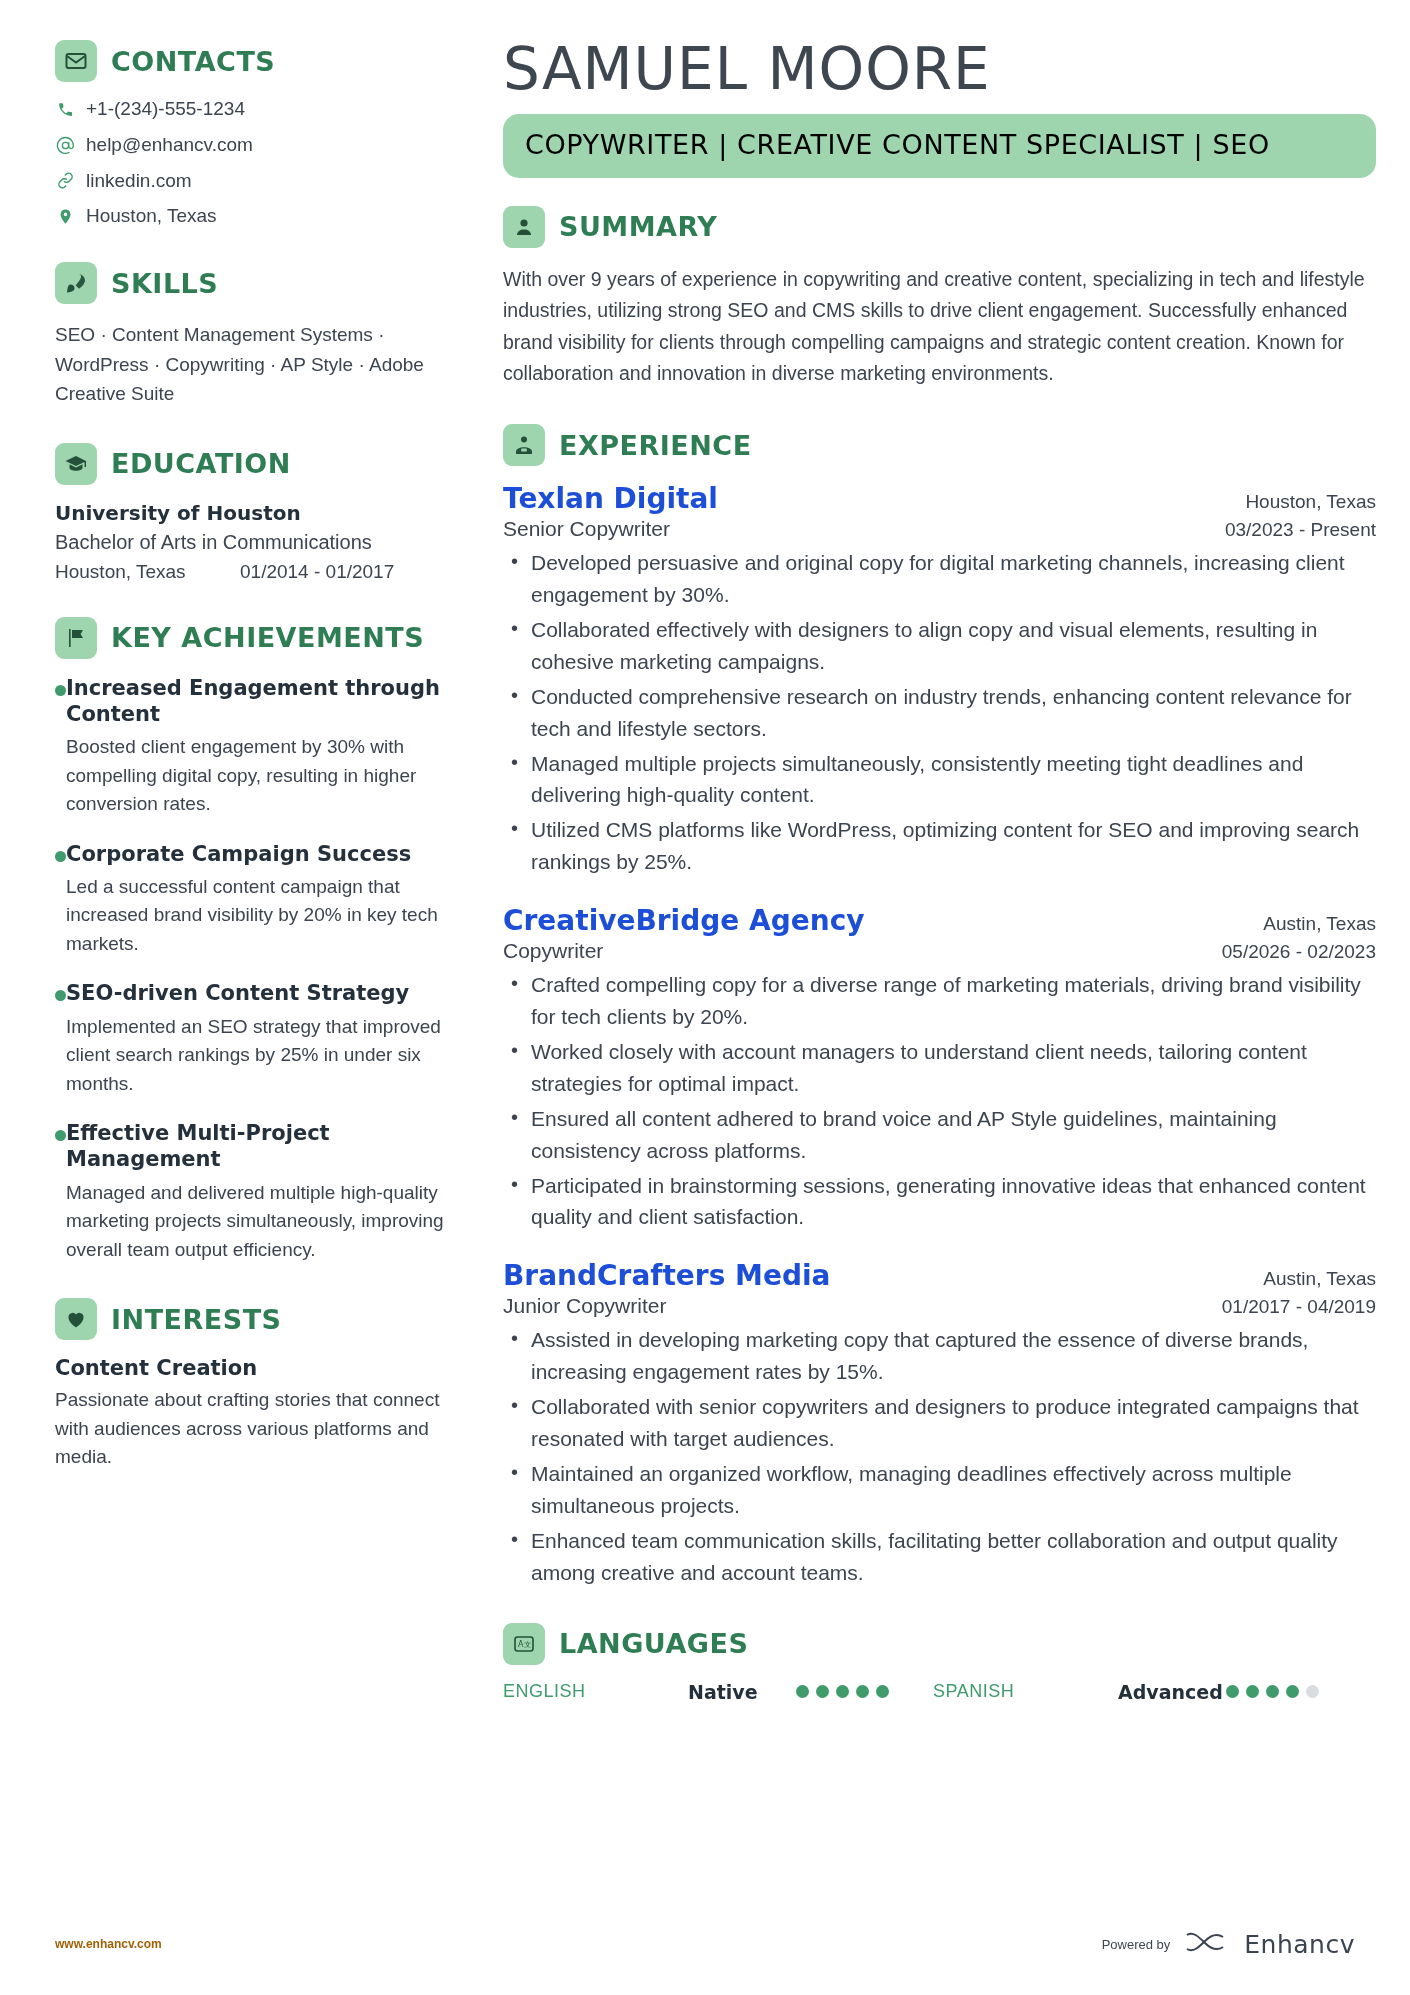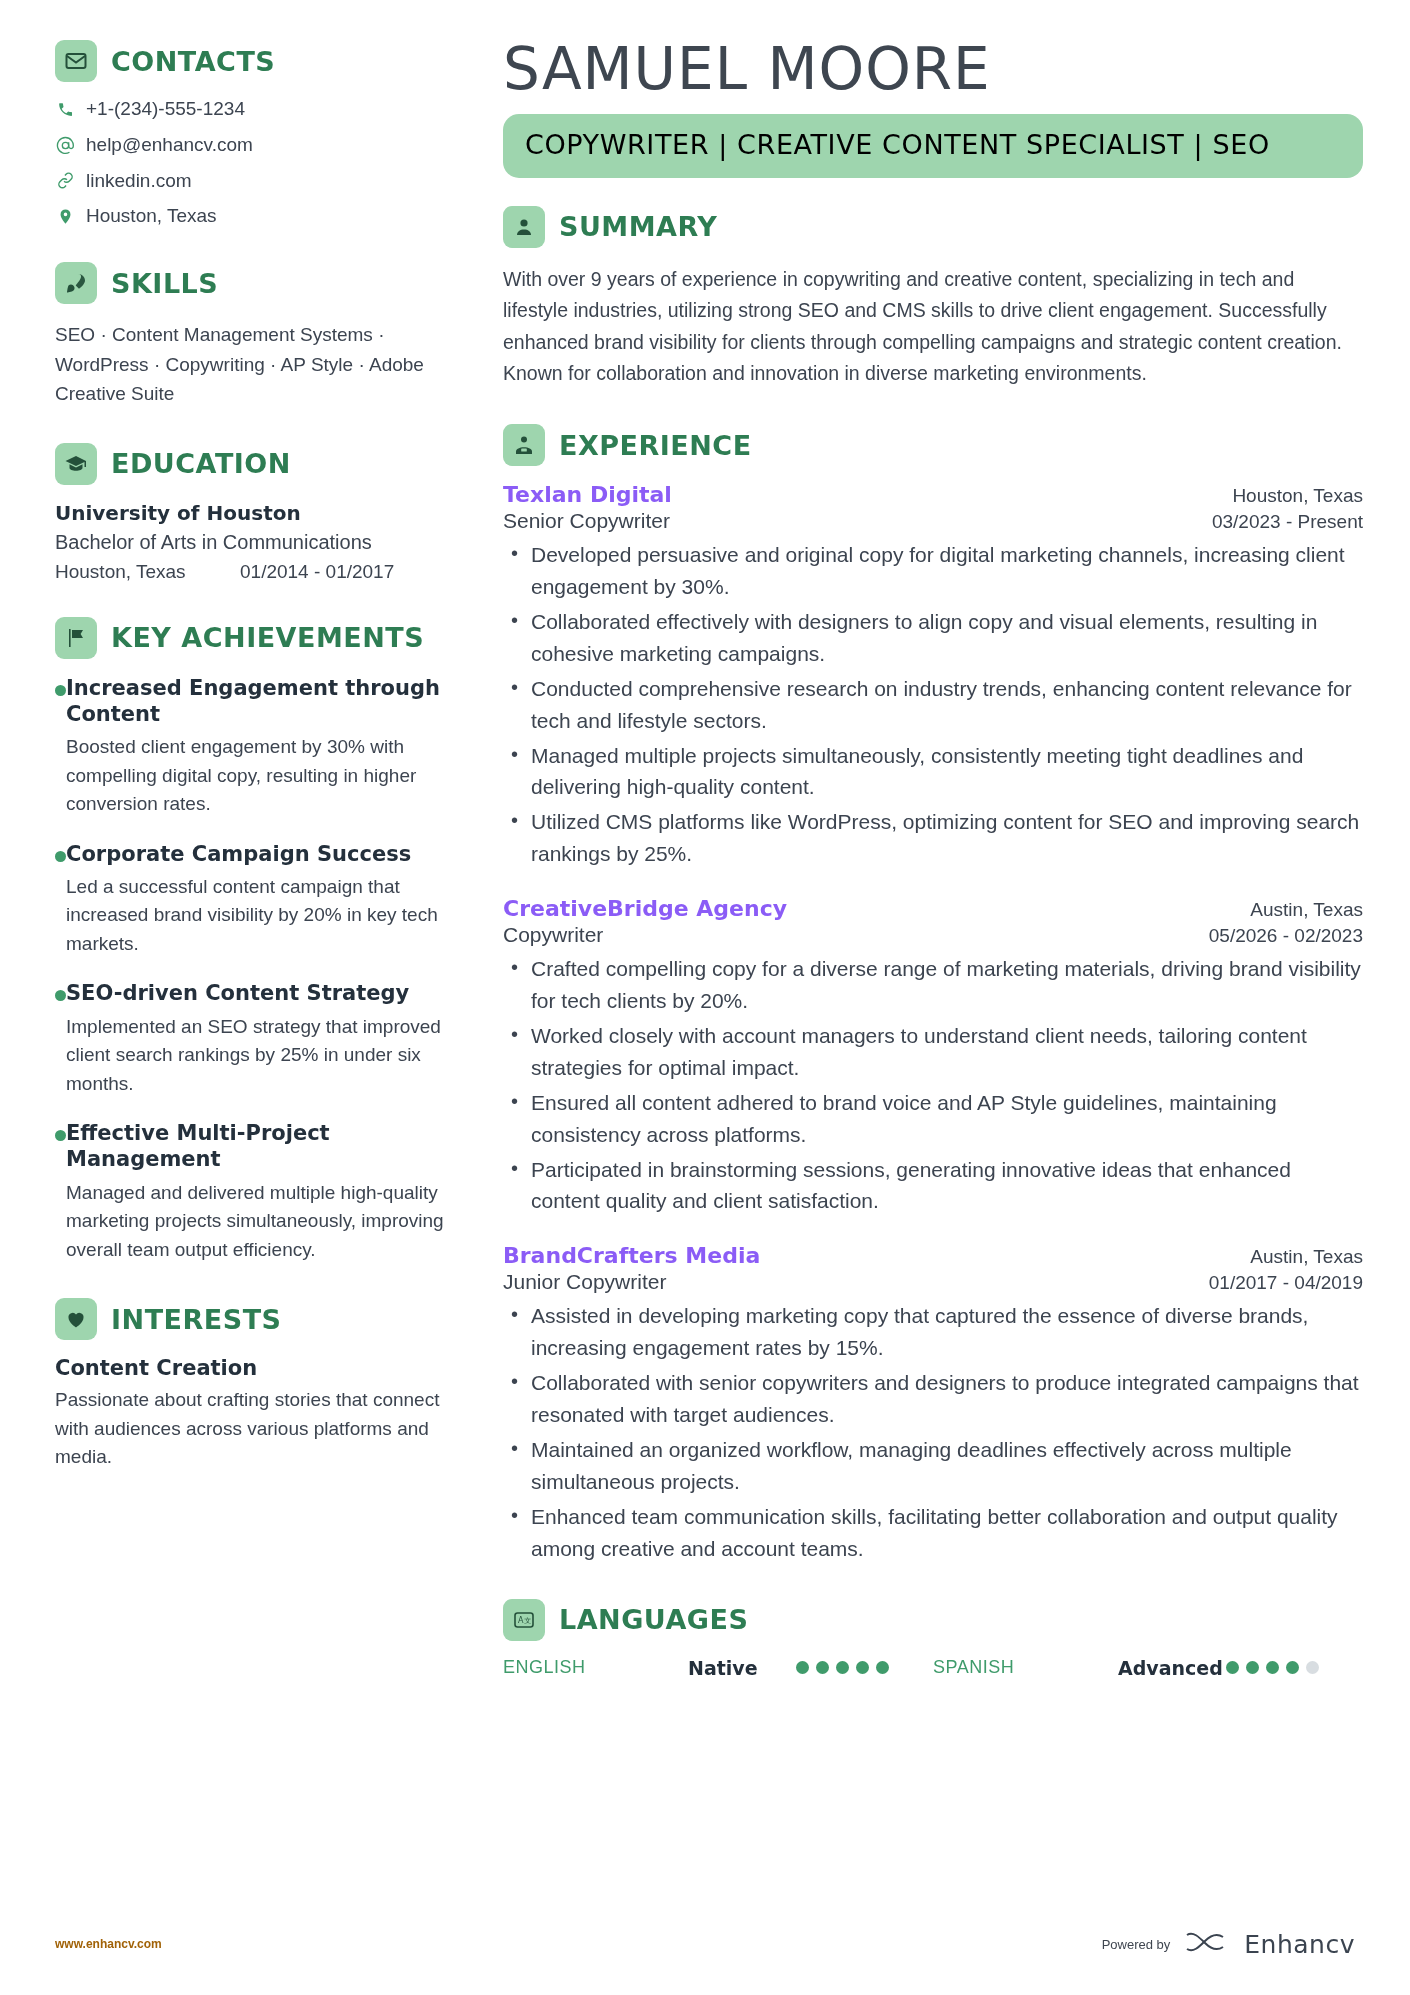--- a/index.html
+++ b/index.html
@@ -9,21 +9,21 @@
     min-height: 1995px;
     background: #ffffff;
     font-family: "Liberation Sans", sans-serif;
     color: #2f3640;
     -webkit-font-smoothing: antialiased;
   }
   .page {
     position: relative;
     width: 1410px;
     min-height: 1995px;
-    padding: 40px 47px 0 55px;
+    padding: 40px 34px 0 55px;
   }
   .cols {
     display: flex;
     align-items: flex-start;
   }
   .left {
     width: 430px;
     flex: 0 0 430px;
     padding-right: 30px;
   }
@@ -164,23 +164,23 @@
     color: #3c4450;
   }
 
   .job { margin-bottom: 26px; }
   .job-top {
     display: flex;
     justify-content: space-between;
     align-items: baseline;
   }
   .job-company {
-    font-size: 22px;
+    font-size: 28px;
     font-weight: 700;
-    color: #8b5cf6;
+    color: #1d4ed8;
     font-family: "DejaVu Sans", sans-serif;
   }
   .job-loc { font-size: 19px; color: #3c4450; }
   .job-sub {
     display: flex;
     justify-content: space-between;
     align-items: baseline;
     margin-top: 2px;
     margin-bottom: 6px;
   }

